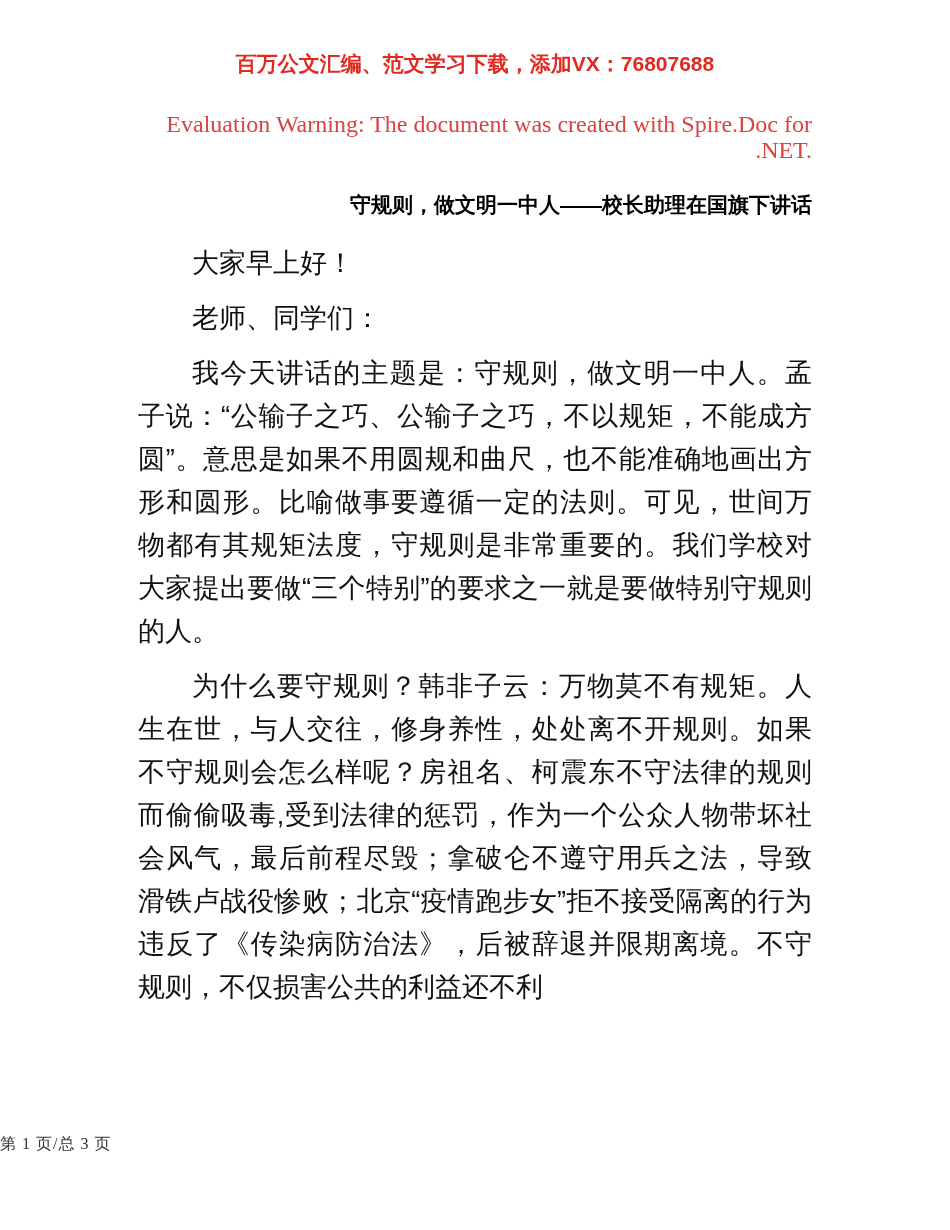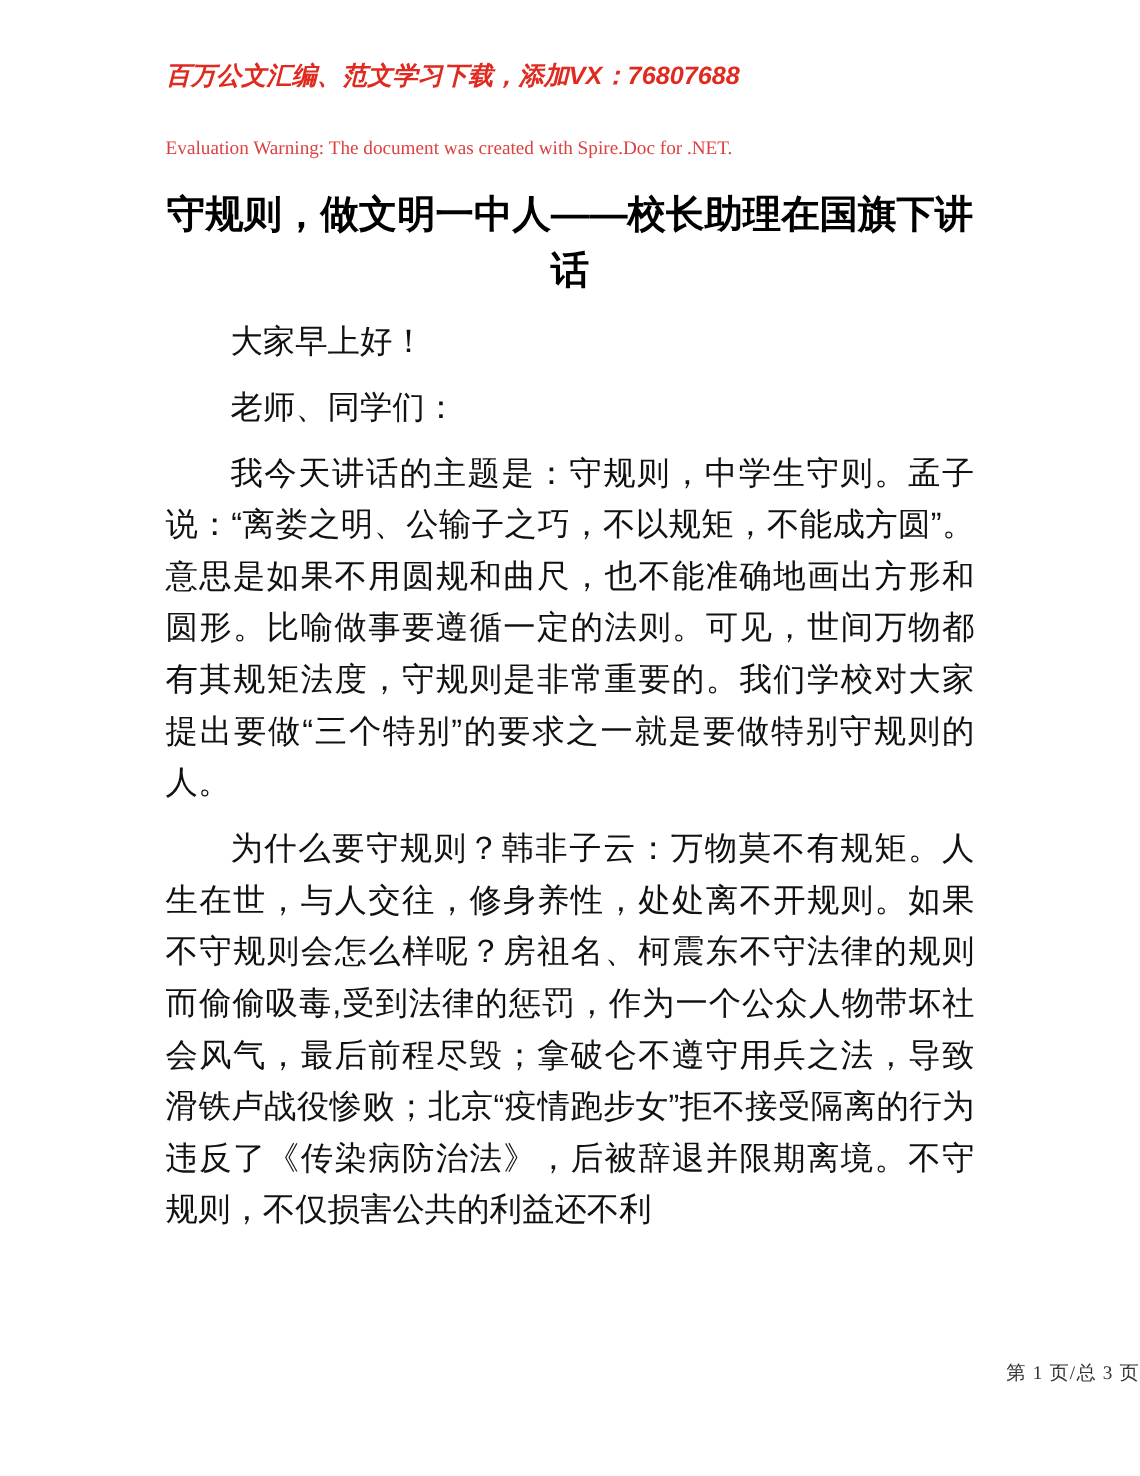--- a/index.html
+++ b/index.html
@@ -7,76 +7,75 @@
     position: relative;
     width: 950px;
     height: 1230px;
     background: #ffffff;
     box-sizing: border-box;
     padding: 50px 138px 0 138px;
     font-family: "Liberation Sans", sans-serif;
     overflow: hidden;
   }
   .promo {
-    text-align: left;
+    text-align: center;
     font-size: 21px;
     font-weight: bold;
     line-height: 28px;
     margin: 0 0 33px 0;
-    font-style: italic;
   }
   .evalwarn {
-    text-align: left;
+    text-align: right;
     font-family: "Liberation Serif", serif;
-    font-size: 16px;
+    font-size: 24px;
     line-height: 26px;
     margin: 0 0 18px 0;
   }
   .title {
-    text-align: center;
-    font-size: 32px;
+    text-align: right;
+    font-size: 21px;
     font-weight: bold;
     color: #000000;
     line-height: 47px;
     margin: 0 0 14px 0;
   }
   .body-para {
     font-size: 27px;
     line-height: 43px;
     color: #111111;
     text-align: justify;
     text-indent: 2em;
     margin: 0 0 12px 0;
   }
   .footer {
     position: absolute;
     left: 0;
     right: 0;
     top: 1134px;
-    text-align: right;
+    text-align: left;
     font-family: "Liberation Serif", serif;
     font-size: 16px;
     letter-spacing: 1px;
   }
 </style>
 </head>
 <body>
 
 <div class="page">
 
   <div class="promo" style="color: rgb(224, 42, 32);">百万公文汇编、范文学习下载，添加VX：76807688</div>
 
   <div class="evalwarn" style="color: rgb(219, 66, 66);">Evaluation Warning: The document was created with Spire.Doc for .NET.</div>
 
   <h1 class="title">守规则，做文明一中人——校长助理在国旗下讲话</h1>
 
   <p class="body-para">大家早上好！</p>
 
   <p class="body-para">老师、同学们：</p>
 
-  <p class="body-para">我今天讲话的主题是：守规则，中学生守则。孟子说：“离娄之明、公输子之巧，不以规矩，不能成方圆”。意思是如果不用圆规和曲尺，也不能准确地画出方形和圆形。比喻做事要遵循一定的法则。可见，世间万物都有其规矩法度，守规则是非常重要的。我们学校对大家提出要做“三个特别”的要求之一就是要做特别守规则的人。</p>
+  <p class="body-para">我今天讲话的主题是：守规则，做文明一中人。孟子说：“公输子之巧、公输子之巧，不以规矩，不能成方圆”。意思是如果不用圆规和曲尺，也不能准确地画出方形和圆形。比喻做事要遵循一定的法则。可见，世间万物都有其规矩法度，守规则是非常重要的。我们学校对大家提出要做“三个特别”的要求之一就是要做特别守规则的人。</p>
 
 
   <p class="body-para">为什么要守规则？韩非子云：万物莫不有规矩。人生在世，与人交往，修身养性，处处离不开规则。如果不守规则会怎么样呢？房祖名、柯震东不守法律的规则而偷偷吸毒,受到法律的惩罚，作为一个公众人物带坏社会风气，最后前程尽毁；拿破仑不遵守用兵之法，导致滑铁卢战役惨败；北京“疫情跑步女”拒不接受隔离的行为违反了《传染病防治法》，后被辞退并限期离境。不守规则，不仅损害公共的利益还不利</p>
 
   <div class="footer" style="color: rgb(51, 51, 51);">第 1 页/总 3 页</div>
 
 </div>
 
 </body></html>

